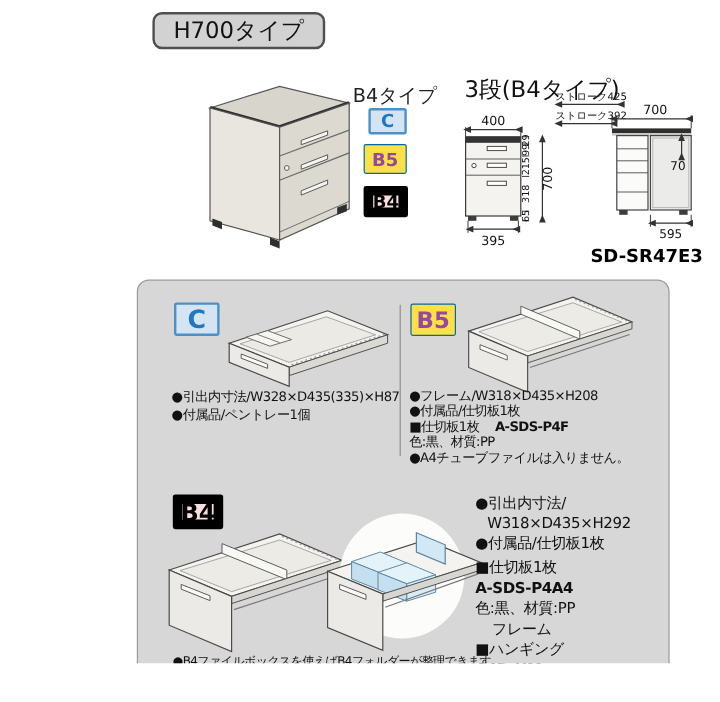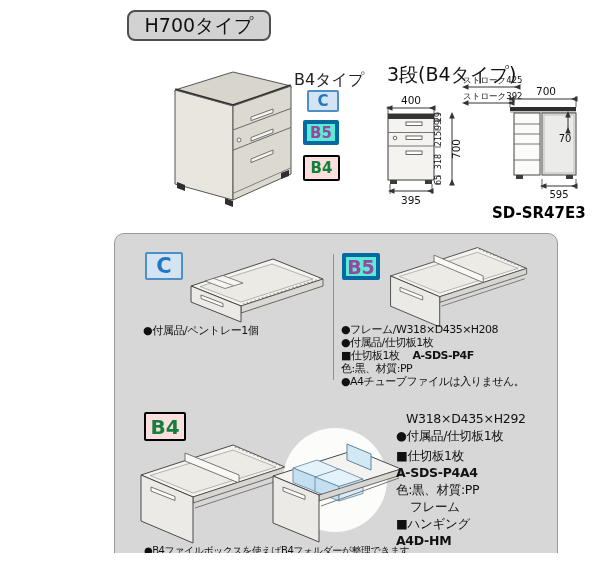--- a/index.html
+++ b/index.html
@@ -10,22 +10,22 @@
 
   
   .title-box{left:83px;top:10px;width:140px;height:27px;background:#d2d2d2;
              border:2px solid #4f4f4f;border-radius:8px;display:flex;align-items:center;
              justify-content:center;font-size:19px;color:#111;}
 
   
   .chip{display:flex;align-items:center;justify-content:center;font-weight:bold;
         border-radius:2px;box-sizing:border-box;}
   .chip-c{background:#d4e4f2;border:2px solid #4b90c8;color:#2278c0;}
-  .chip-b5{background:#5eead4;border:4px solid #0369a1;color:#9448a0;}
-  .chip-b4{background:#fbdfdf;border:2px solid #000000;color:#15803d;}
+  .chip-b5{background:#fde047;border:1px solid #0369a1;color:#9448a0;}
+  .chip-b4{background:#fbdfdf;border:8px solid #000000;color:#000000;}
 
   .type-label{left:250px;top:70px;font-size:16px;color:#222;}
   .mini-c{left:263px;top:90px;width:32px;height:22px;font-size:15px;}
   .mini-b5{left:259px;top:120px;width:36px;height:25px;font-size:15px;}
   .mini-b4{left:259px;top:155px;width:37px;height:26px;font-size:15px;}
 
   .diagram-heading{left:343px;top:62px;font-size:19px;color:#111;}
   .model-number{left:448px;top:204px;font-size:15px;font-weight:bold;color:#000;}
 
   
@@ -174,20 +174,21 @@
       <polygon points="8,44 58,64 140,37 90,17" fill="#f4f3f0" stroke="#4a4a4a" stroke-width="1"></polygon>
       <polygon points="17,44.5 58,60 130,37 89,22" fill="#eceae5" stroke="#888" stroke-width="0.6"></polygon>
       <polygon points="58,64 140,37 140,44 58,71" fill="#dbd9d3" stroke="#4a4a4a" stroke-width="0.8"></polygon>
       <line x1="60" y1="62" x2="138" y2="36.5" stroke="#999" stroke-width="1.2" stroke-dasharray="1.5,2.5"></line>
       <polygon points="22,39 42,46.5 60,41 40,33.5" fill="#f6f5f1" stroke="#666" stroke-width="0.8"></polygon>
       <line x1="31" y1="36.5" x2="50" y2="43.5" stroke="#666" stroke-width="0.7"></line>
       <polygon points="8,44 58,64 58,80 8,60" fill="#eceae6" stroke="#4a4a4a" stroke-width="1"></polygon>
       <polygon points="18,53 40,61.5 40,65 18,56.5" fill="#fafaf8" stroke="#555" stroke-width="0.8"></polygon>
     </svg>
     <div class="abs c-text">
+      <div class="spec nowrap">●引出内寸法/W328×D435(335)×H87</div>
       <div class="spec nowrap">●付属品/ペントレー1個</div>
     </div>
 
     <div class="abs chip chip-b5 chip-b5-big">
       <span>B5</span>
     </div>
     <svg class="abs" style="left:268px;top:6px;" width="172" height="87" viewBox="0 0 182 92">
       <polygon points="8,38 60,60 152,30 100,8" fill="#f4f3f0" stroke="#4a4a4a" stroke-width="1"></polygon>
       <polygon points="17,38.5 60,56 143,30 100,13" fill="#edebe6" stroke="#888" stroke-width="0.6"></polygon>
       <line x1="102" y1="10" x2="150" y2="30" stroke="#999" stroke-width="1.2" stroke-dasharray="1.5,2.5"></line>
@@ -233,20 +234,21 @@
       <polygon points="52,51 76,60.5 76,75 52,65.5" fill="#c4e0f0" stroke="#5b84a0" stroke-width="0.8"></polygon>
       <polygon points="76,60.5 100,53 100,67.5 76,75" fill="#d8ecf7" stroke="#5b84a0" stroke-width="0.8"></polygon>
       <polygon points="82,61 92,58 92,62 82,65" fill="#fff" stroke="#5b84a0" stroke-width="0.6"></polygon>
       <polygon points="56,69 138,43 138,49 56,75" fill="#d8d6d0" stroke="#4a4a4a" stroke-width="0.8"></polygon>
       <line x1="58" y1="80" x2="136" y2="52" stroke="#777" stroke-width="1"></line>
       <polygon points="10,50 56,69 56,116 10,97" fill="#eceae6" stroke="#4a4a4a" stroke-width="1"></polygon>
       <polygon points="20,61 42,69.5 42,73.5 20,65" fill="#fafaf8" stroke="#555" stroke-width="0.8"></polygon>
     </svg>
     <div class="abs b4-note nowrap">●B4ファイルボックスを使えばB4フォルダーが整理できます。</div>
     <div class="abs b4-col">
+      <div class="nowrap">●引出内寸法/</div>
       <div class="nowrap indent2">W318×D435×H292</div>
       <div class="nowrap">●付属品/仕切板1枚</div>
       <div class="nowrap gap-top">■仕切板1枚</div>
       <div class="nowrap bold">A-SDS-P4A4</div>
       <div class="nowrap">色:黒、材質:PP</div>
       <div class="nowrap indent1">フレーム</div>
       <div class="nowrap">■ハンギング</div>
       <div class="nowrap bold">A4D-HM</div>
     </div>
 

